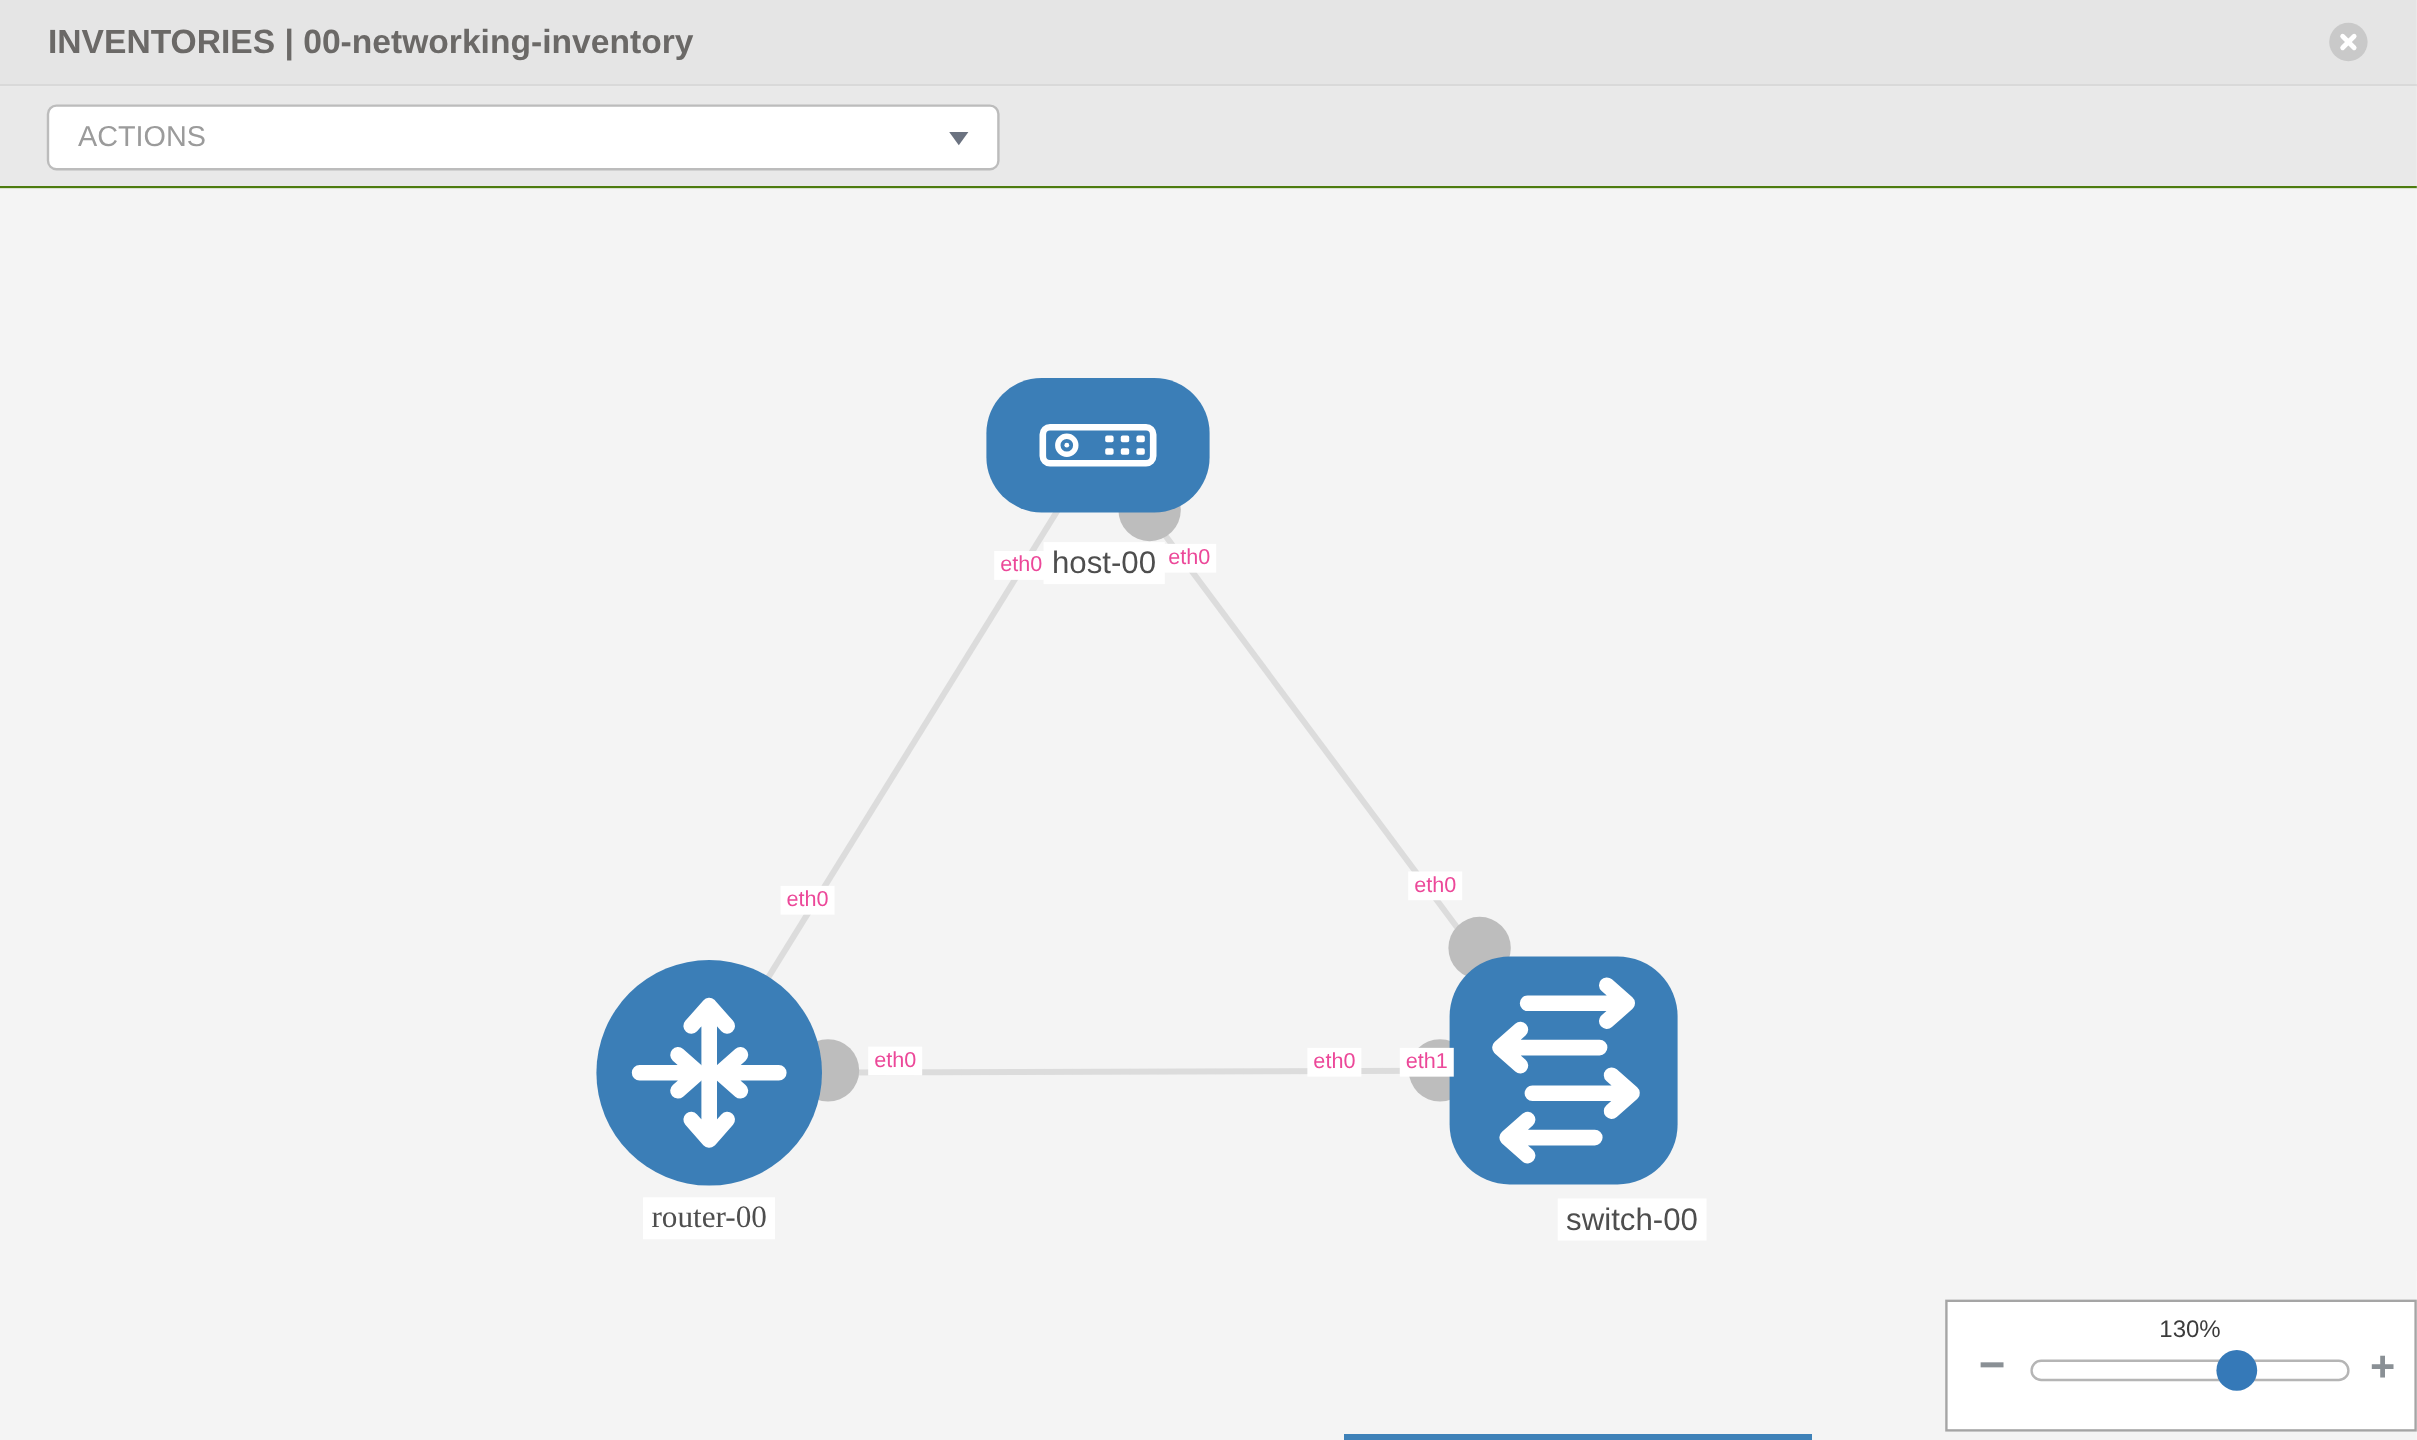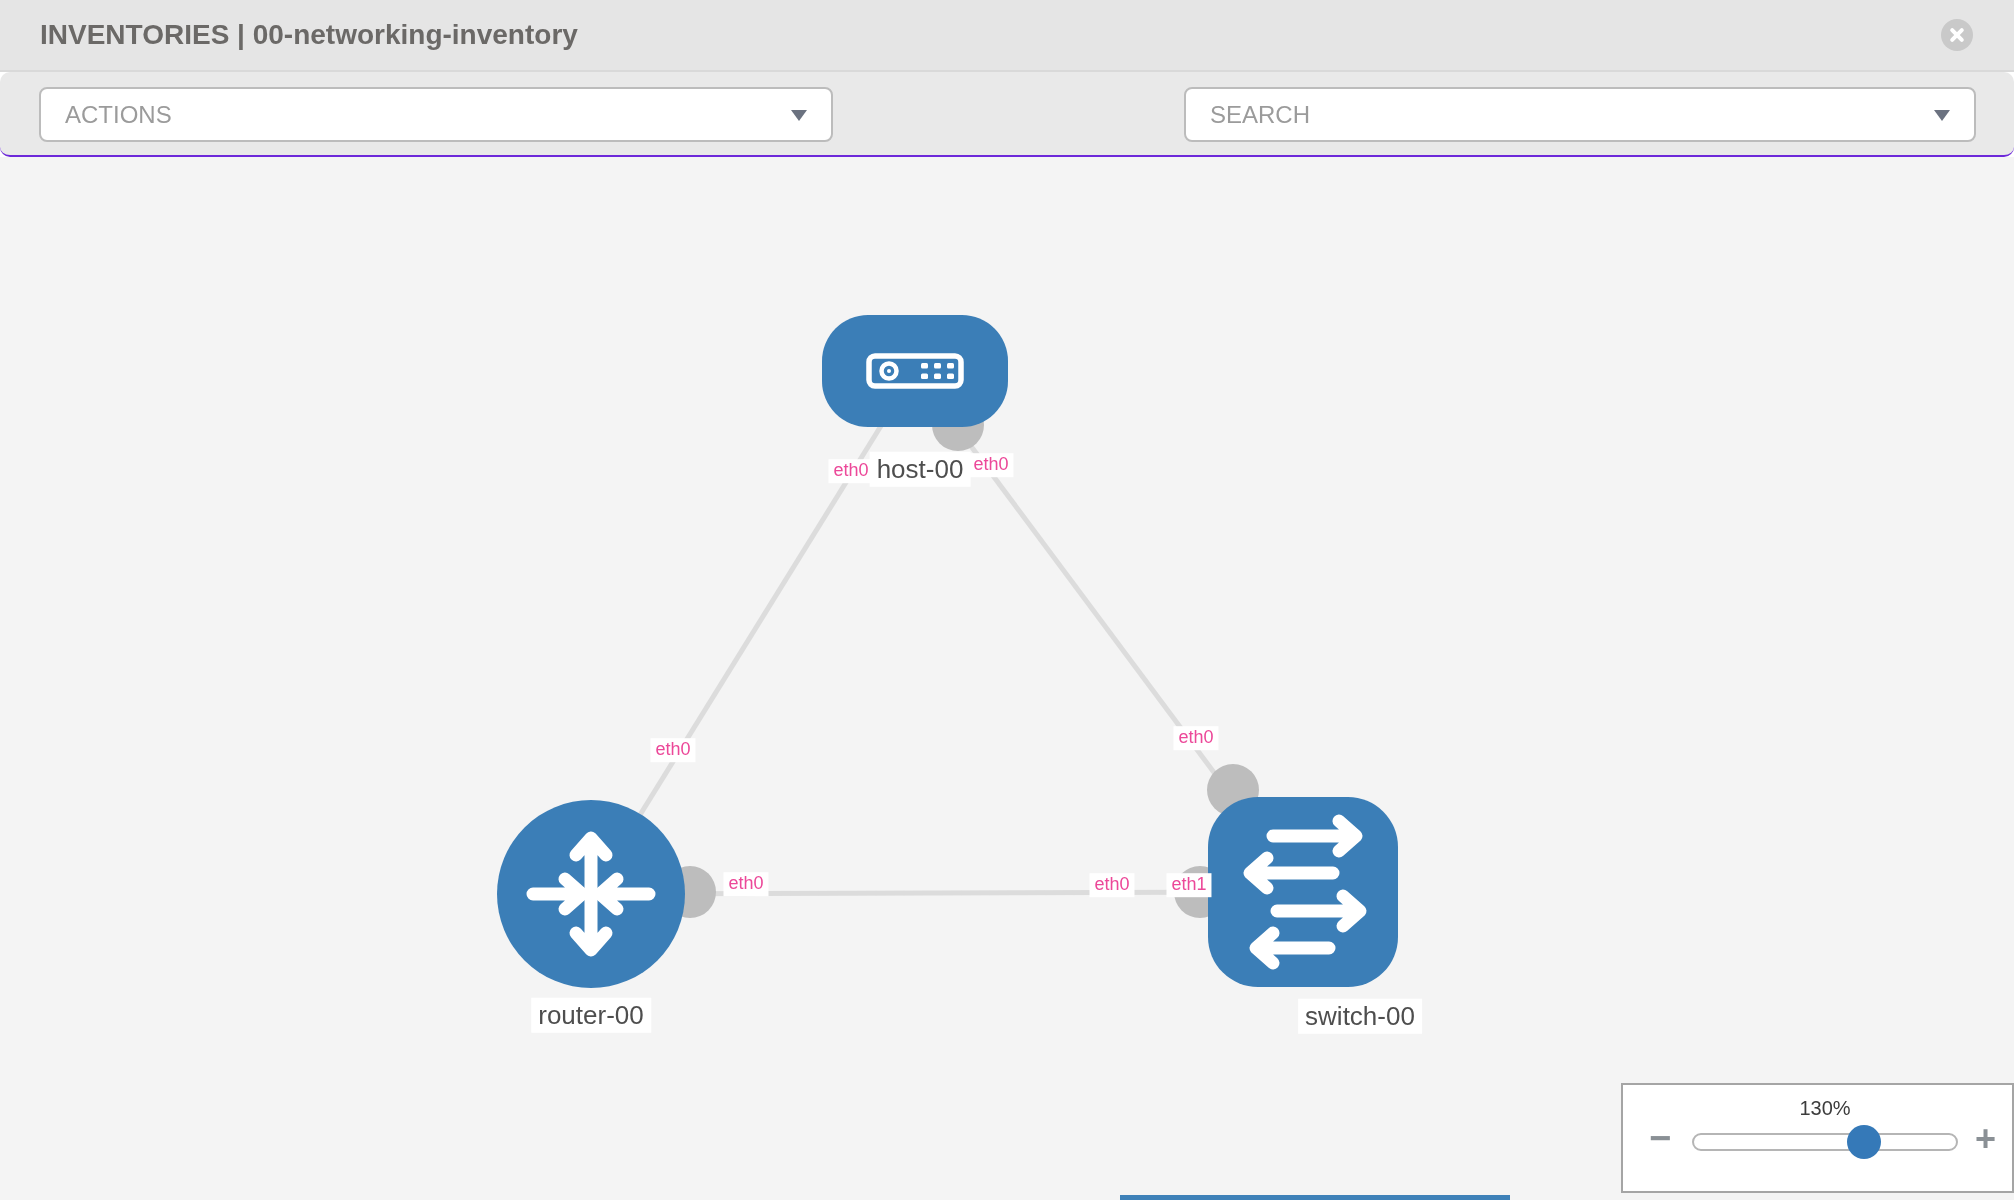--- a/index.html
+++ b/index.html
@@ -7,21 +7,21 @@
     width:2014px;height:1200px;position:relative;overflow:hidden;
     font-family:"Liberation Sans",sans-serif;background:#ffffff;
   }
   
   .header{position:absolute;top:0;left:0;width:2014px;height:70px;background:#e5e5e5;border-bottom:2px solid #d9d9d9;}
   .page-title{position:absolute;left:40px;top:50%;transform:translateY(-50%);
     font-size:28px;font-weight:bold;color:#6b6967;white-space:nowrap;}
   .close-btn{position:absolute;left:1941px;top:19px;width:32px;height:32px;border-radius:50%;
     background:#c9c9c9;display:flex;align-items:center;justify-content:center;cursor:pointer;}
   
-  .toolbar{position:absolute;top:72px;left:0;width:2014px;height:83px;background:#e9e9e9;border-bottom:2px solid #6d28d9;border-radius:10px;}
+  .toolbar{position:absolute;top:72px;left:0;width:2014px;height:83px;background:#e9e9e9;border-bottom:2px solid #4d7c0f;}
   .select-box{position:absolute;top:15px;height:55px;background:#fff;border:2px solid #bcbcbc;border-radius:8px;
     box-sizing:border-box;display:flex;align-items:center;padding:0 24px;font-size:24px;color:#9b9b9b;cursor:pointer;}
   .select-actions{left:39px;width:794px;}
   .select-search{left:1184px;width:792px;}
   .caret{position:absolute;right:24px;top:50%;margin-top:-5px;width:0;height:0;
     border-left:8px solid transparent;border-right:8px solid transparent;border-top:11px solid #6b7280;}
   .icon-btn{position:absolute;top:96px;width:38px;height:38px;display:flex;align-items:center;justify-content:center;cursor:pointer;}
   .icon-btn svg{fill:#6e757d;}
   .btn-wrench{left:1048px;}
   .btn-key{left:1116px;}
@@ -69,24 +69,20 @@
     </svg>
   </div>
   <div class="icon-btn btn-key">
     <svg width="34" height="34" viewBox="0 0 512 512">
       <g transform="translate(512,0) scale(-1,1)">
         <path d="M512 176.001C512 273.203 433.202 352 336 352c-11.22 0-22.19-1.062-32.827-3.069l-24.012 27.014A23.999 23.999 0 0 1 261.223 384H224v40c0 13.255-10.745 24-24 24h-40v40c0 13.255-10.745 24-24 24H24c-13.255 0-24-10.745-24-24v-78.059c0-6.365 2.529-12.47 7.029-16.971l161.802-161.802C163.108 213.814 160 195.271 160 176 160 78.798 238.797.001 335.999 0 433.488-.001 512 78.511 512 176.001zM336 128c0 26.51 21.49 48 48 48s48-21.49 48-48-21.49-48-48-48-48 21.49-48 48z"></path>
       </g>
     </svg>
   </div>
 
-  <div class="select-box select-search">
-    <span>SEARCH</span>
-    <span class="caret"></span>
-  </div>
 </div>
 
 <div class="canvas">
   <svg class="graph" width="2014" height="1043" viewBox="0 0 2014 1043">
 
     <line x1="915" y1="214" x2="591" y2="737" stroke="#dcdcdc" stroke-width="5"></line>
     <line x1="915" y1="214" x2="1303" y2="735" stroke="#dcdcdc" stroke-width="5"></line>
     <line x1="591" y1="737" x2="1303" y2="735" stroke="#dcdcdc" stroke-width="5"></line>
 
     <circle cx="958" cy="268" r="26" fill="#bdbdbd"></circle>
@@ -124,21 +120,21 @@
       <g transform="translate(1303,735)" stroke="#ffffff" stroke-width="13" fill="none" stroke-linecap="round" stroke-linejoin="round">
         <path d="M-30 -56 L52 -56 M36 -71 L53 -56 L36 -41"></path>
         <path d="M30 -19 L-52 -19 M-36 -34 L-53 -19 L-36 -4"></path>
         <path d="M-26 19 L56 19 M40 4 L57 19 L40 34"></path>
         <path d="M26 56 L-46 56 M-30 41 L-47 56 L-30 71"></path>
       </g>
     </g>
   </svg>
 
   <div class="node-label" style="left:920px;top:312px;">host-00</div>
-  <div class="node-label" style="left:591px;top:858px;">router-00</div>
+  <div class="node-label" style="left:591px;top:858px;font-family:Liberation Serif, serif;">router-00</div>
   <div class="node-label" style="left:1360px;top:859px;">switch-00</div>
 
   <div class="if-label" style="left:851px;top:314px;">eth0</div>
   <div class="if-label" style="left:991px;top:308px;">eth0</div>
   <div class="if-label" style="left:673px;top:593px;">eth0</div>
   <div class="if-label" style="left:1196px;top:581px;">eth0</div>
   <div class="if-label" style="left:746px;top:727px;">eth0</div>
   <div class="if-label z1" style="left:1112px;top:728px;">eth0</div>
   <div class="if-label z2" style="left:1145px;top:728px;">eth1</div>
 </div>

